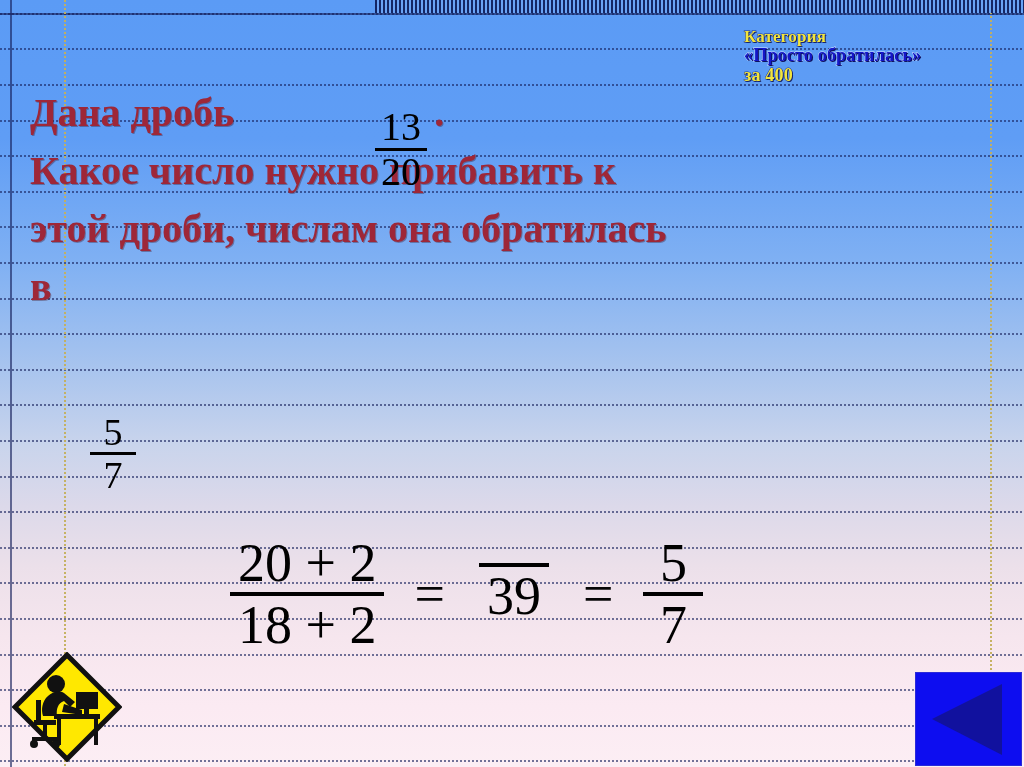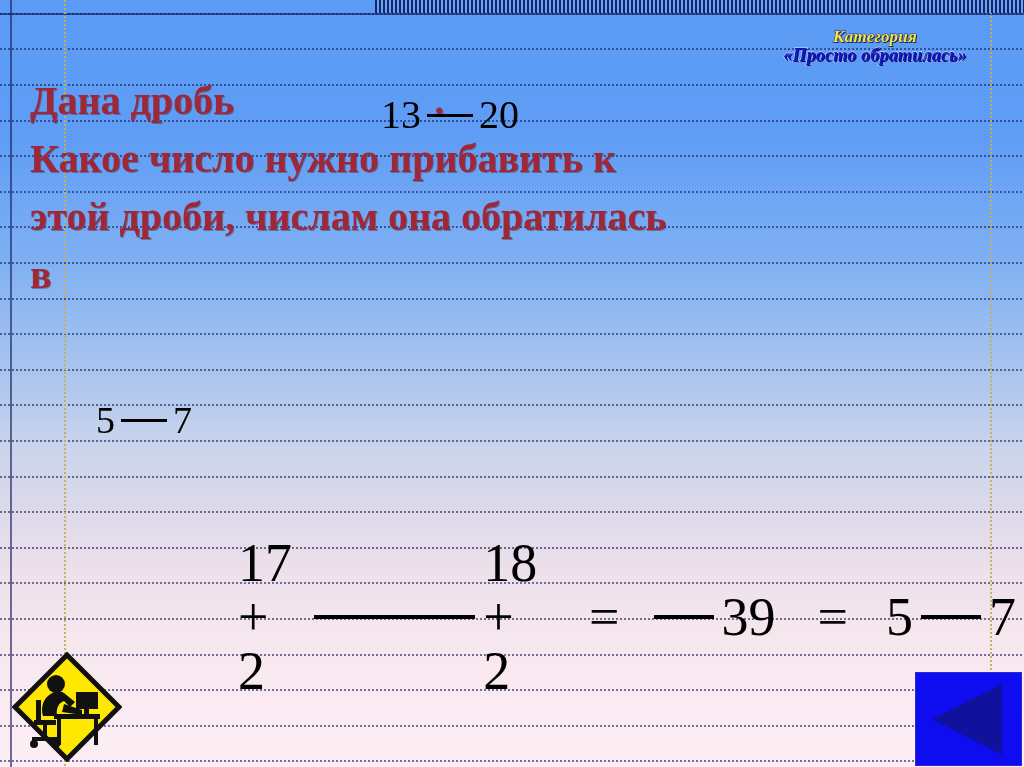--- a/index.html
+++ b/index.html
@@ -82,25 +82,24 @@
     background-blend-mode: normal;
     opacity: 0.95;
   }
 
   
   .category {
     position: absolute;
     right: 18px;
     top: 28px;
     width: 262px;
-    text-align: center;
+    text-align: left;
     line-height: 1.08;
     font-weight: bold;
     letter-spacing: 0.2px;
-    font-style: italic;
   }
   .cat-line1, .cat-line3 {
     font-size: 17px;
     color: #f2e53d;
     -webkit-text-stroke: 0.9px #1b2f8e;
     paint-order: stroke fill;
     text-shadow: 1px 1px 0 #16246b;
   }
   .cat-line2 {
     font-size: 18px;
@@ -108,39 +107,39 @@
     -webkit-text-stroke: 0.9px #cfe0ff;
     paint-order: stroke fill;
     text-shadow: 1px 1px 0 #0c1160;
   }
   .cat-line3 { font-size: 18px; }
 
   
   .question {
     position: absolute;
     left: 30px;
-    top: 72px;
+    top: 84px;
     width: 930px;
     color: #9e2738;
     font-weight: bold;
     font-size: 40px;
     line-height: 58px;
     text-shadow: 1px 1px 0 rgba(60,10,20,0.35);
   }
   .qline {
     display: flex;
     align-items: center;
     min-height: 58px;
   }
   .qline .txt { white-space: pre; }
 
   
   .frac {
     display: inline-flex;
-    flex-direction: row;
+    flex-direction: column;
     align-items: center;
     justify-content: center;
     color: #000000;
     font-weight: normal;
     text-shadow: none;
     vertical-align: middle;
     line-height: 1;
   }
   .frac .num, .frac .den {
     padding: 1px 6px;
@@ -253,20 +252,21 @@
   <div>
     <div class="vline accent" style="left:64px"></div>
     <div class="vline accent" style="left:990px"></div>
   </div>
 
   <div class="top-band"></div>
 
   <div class="category">
     <div class="cat-line1">Категория</div>
     <div class="cat-line2">«Просто обратилась»</div>
+    <div class="cat-line3">за 400</div>
   </div>
 
   <div class="question">
 
     <div class="qline">
       <span class="txt">Дана дробь</span>
       <span class="dot-period" style="margin-left:200px">.</span>
     </div>
 
     <div class="qline">
@@ -291,21 +291,21 @@
     <div class="frac frac-57 small">
       <span class="num">5</span>
       <span class="bar"></span>
       <span class="den">7</span>
     </div>
   </div>
 
   <div class="equation">
 
     <div class="frac">
-      <span class="num">17 + 2</span>
+      <span class="num">20 + 2</span>
       <span class="bar"></span>
       <span class="den">18 + 2</span>
     </div>
 
     <span class="eq-sign eq-gap1">=</span>
 
     <div class="frac">
       <span class="bar"></span>
       <span class="den">39</span>
     </div>

